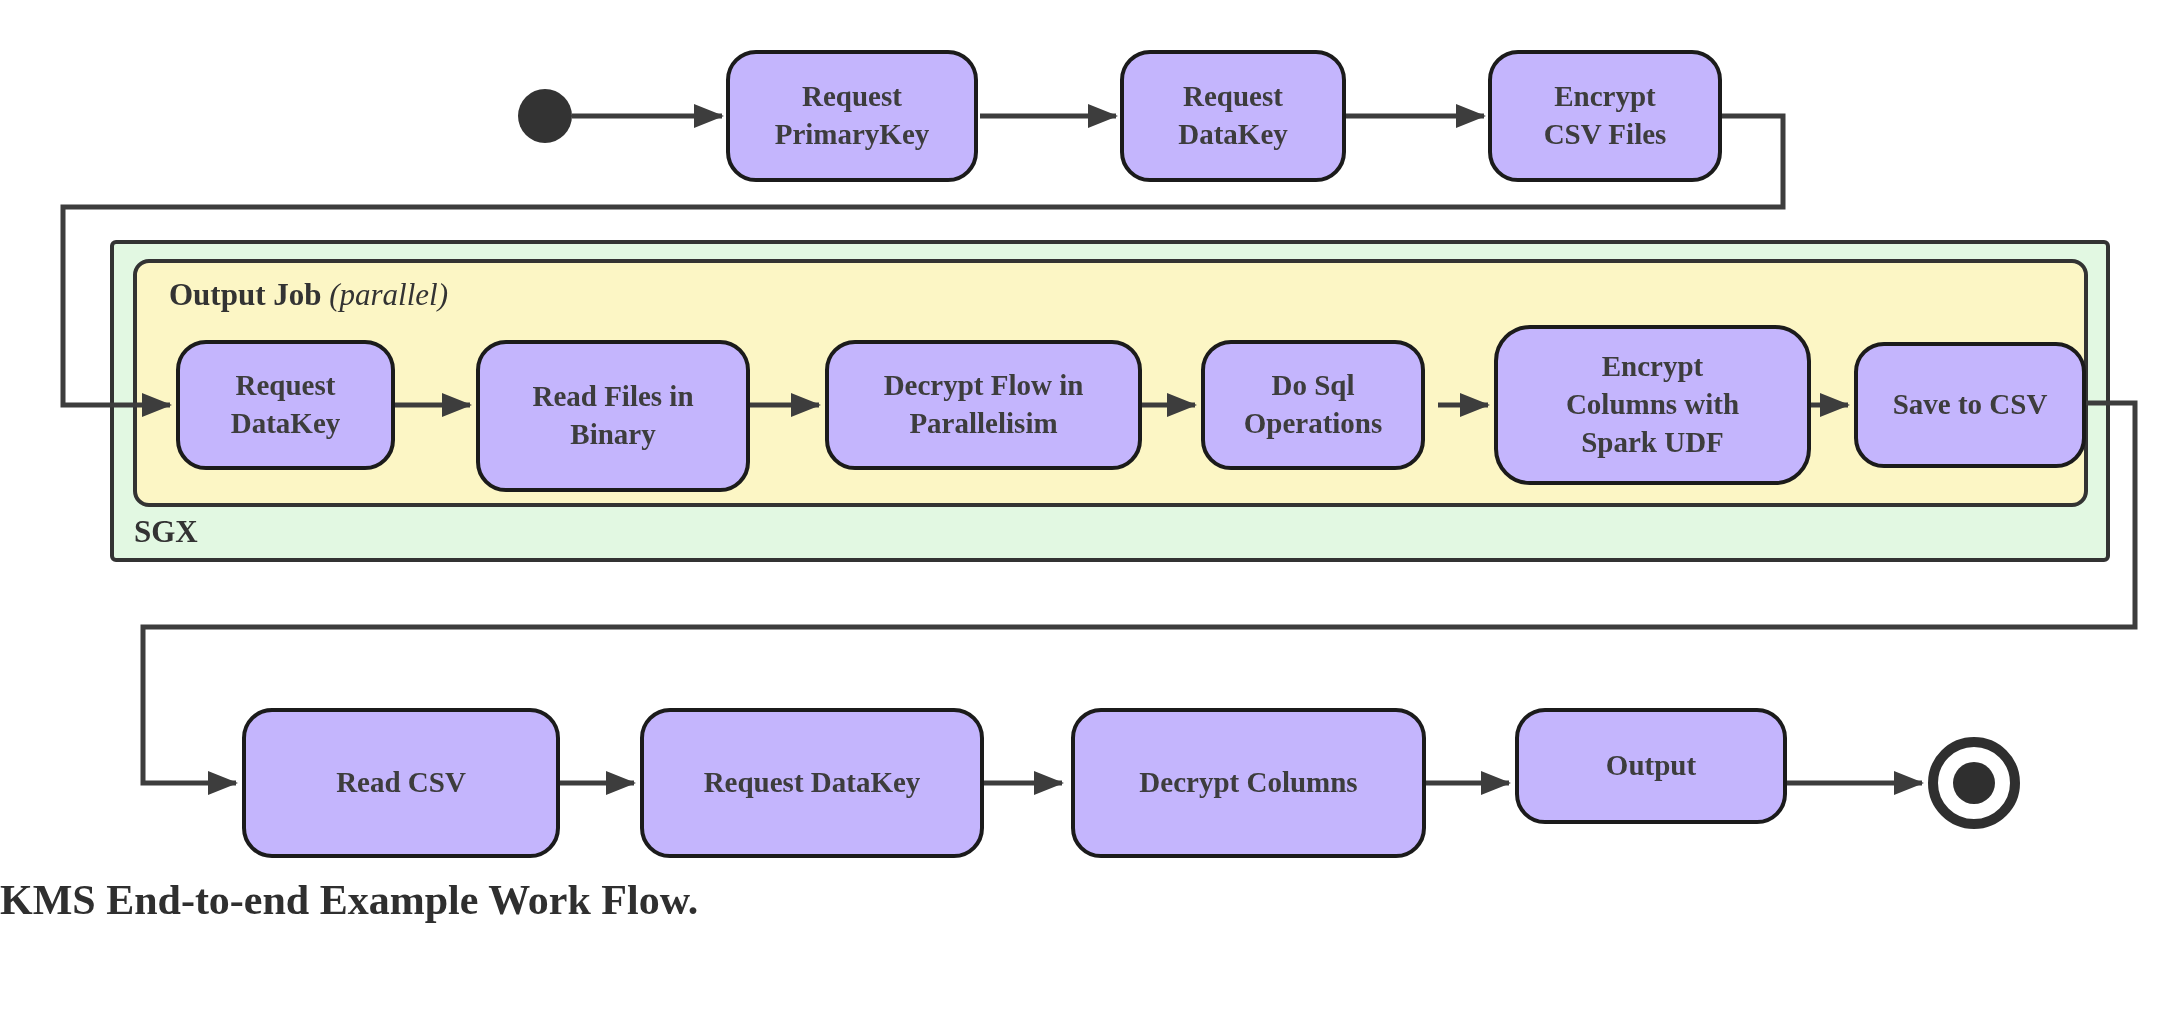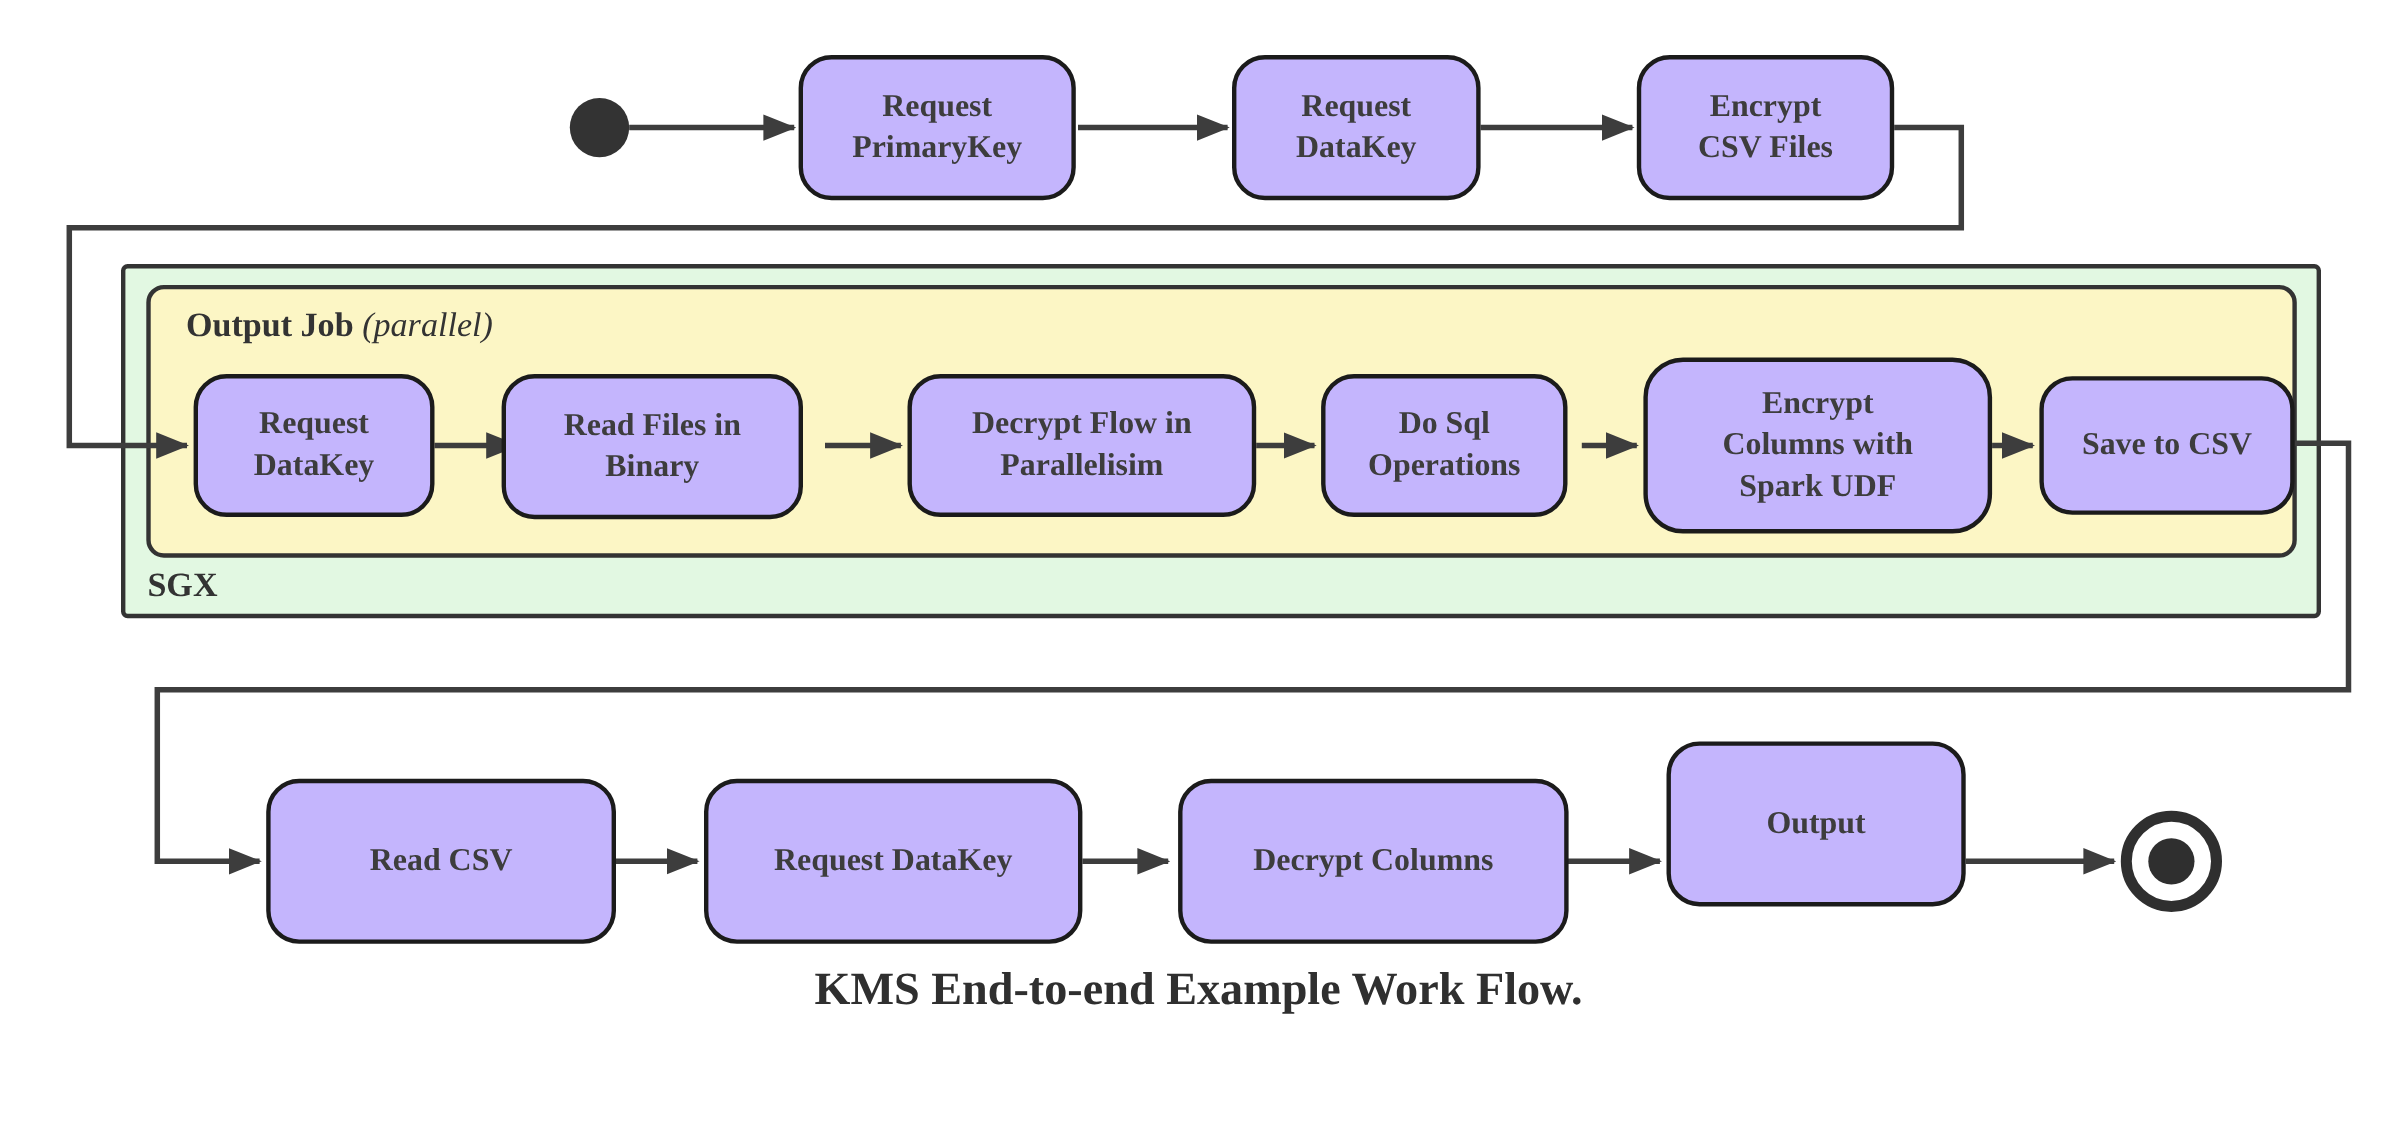--- a/index.html
+++ b/index.html
@@ -32,21 +32,21 @@
     width:54px;height:54px;
   }
   .end-node{
     position:absolute;z-index:4;box-sizing:border-box;
     width:92px;height:92px;border:10px solid #2f2f2f;border-radius:50%;
     display:flex;align-items:center;justify-content:center;background:#ffffff;
   }
   .end-node-dot{width:42px;height:42px;background:#2f2f2f;border-radius:50%;}
   .caption{
     position:absolute;left:0;top:876px;width:100%;
-    text-align:center;font-weight:bold;font-size:42px;color:#2f2f2f;z-index:5;
+    font-weight:bold;font-size:42px;color:#2f2f2f;z-index:5;
   }
 </style>
 </head>
 <body>
 
 <div class="canvas">
 
   <div class="container-box sgx-box" style="left:110px;top:240px;width:2000px;height:322px">
     <div class="container-label" style="left:20px;bottom:8px">SGX</div>
   </div>
@@ -98,21 +98,21 @@
   </div>
   <div class="node" style="left:1488px;top:50px;width:234px;height:132px">
     <span class="node-label">Encrypt
 CSV Files</span>
   </div>
 
   <div class="node" style="left:176px;top:340px;width:219px;height:130px">
     <span class="node-label">Request
 DataKey</span>
   </div>
-  <div class="node" style="left:456px;top:340px;width:274px;height:132px">
+  <div class="node" style="left:476px;top:340px;width:274px;height:152px">
     <span class="node-label">Read Files in
 Binary</span>
   </div>
   <div class="node" style="left:825px;top:340px;width:317px;height:130px">
     <span class="node-label">Decrypt Flow in
 Parallelisim</span>
   </div>
   <div class="node" style="left:1201px;top:340px;width:224px;height:130px">
     <span class="node-label">Do Sql
 Operations</span>
@@ -128,19 +128,19 @@
 
   <div class="node" style="left:1854px;top:342px;width:232px;height:126px">
     <span class="node-label">Save to CSV</span>
   </div>
   <div class="node" style="left:640px;top:708px;width:344px;height:150px">
     <span class="node-label">Request DataKey</span>
   </div>
   <div class="node" style="left:1071px;top:708px;width:355px;height:150px">
     <span class="node-label">Decrypt Columns</span>
   </div>
-  <div class="node" style="left:1515px;top:674px;width:272px;height:150px">
+  <div class="node" style="left:1515px;top:708px;width:272px;height:116px">
     <span class="node-label">Output</span>
   </div>
 
   <div class="caption">KMS End-to-end Example Work Flow.</div>
 
 </div>
 
 </body></html>

